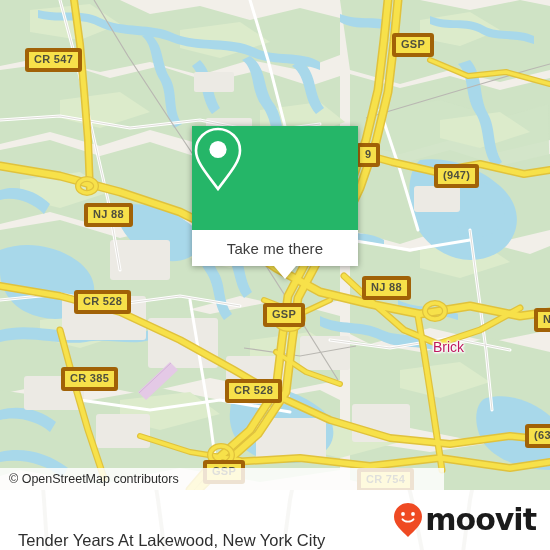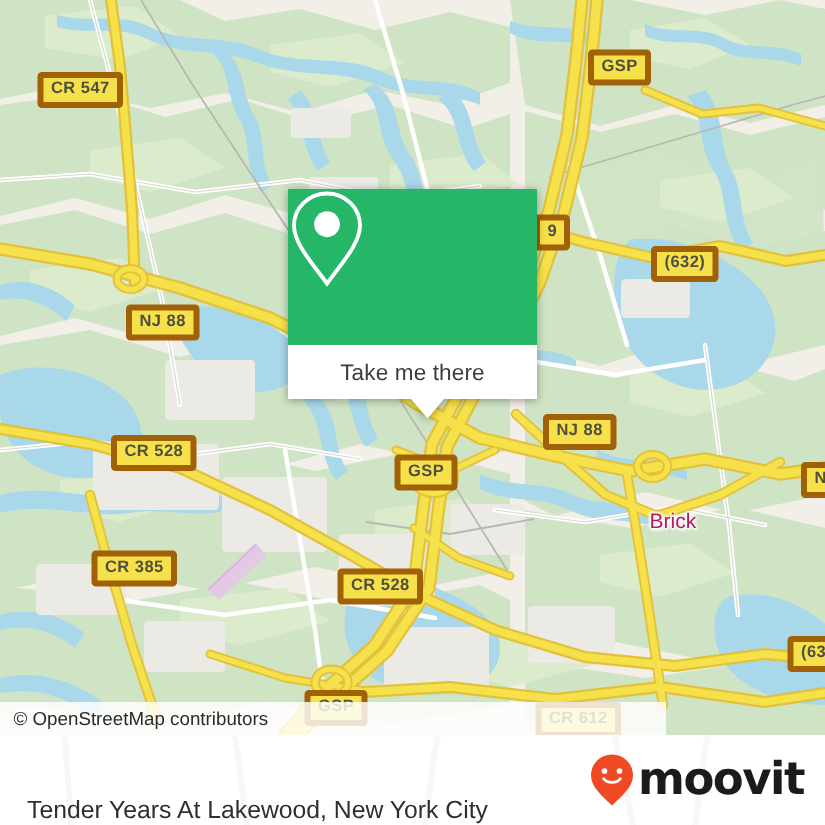--- a/index.html
+++ b/index.html
@@ -292,32 +292,32 @@
           <ellipse cx="435" cy="311" rx="10" ry="8"></ellipse>
           <ellipse cx="221" cy="455" rx="11" ry="9"></ellipse>
           <ellipse cx="87" cy="186" rx="9" ry="7"></ellipse>
         </g>
       </g>
     </svg>
 
     <div>
       <div class="shield y" style="left:0px;top:48px;margin-left:25px;">CR 547</div>
       <div class="shield y" style="left:392px;top:33px;">GSP</div>
-      <div class="shield y" style="left:434px;top:164px;">(632)</div>
+      <div class="shield y" style="left:434px;top:164px;">(947)</div>
       <div class="shield y" style="left:356px;top:143px;">9</div>
       <div class="shield y" style="left:84px;top:203px;">NJ 88</div>
       <div class="shield y" style="left:362px;top:276px;">NJ 88</div>
       <div class="shield y" style="left:534px;top:308px;">NJ</div>
       <div class="shield y" style="left:74px;top:290px;">CR 528</div>
       <div class="shield y" style="left:263px;top:303px;">GSP</div>
       <div class="shield y" style="left:61px;top:367px;">CR 385</div>
       <div class="shield y" style="left:225px;top:379px;">CR 528</div>
       <div class="shield y" style="left:525px;top:424px;">(630</div>
       <div class="shield y" style="left:203px;top:460px;">GSP</div>
-      <div class="shield y" style="left:357px;top:468px;">CR 612</div>
+      <div class="shield y" style="left:357px;top:468px;">CR 754</div>
     </div>
 
     <div class="place" style="left:433px;top:339px;">Brick</div>
 
     <div class="popup">
       <div class="popup-head">
         <svg width="52" height="66" viewBox="0 0 52 66">
           <path d="M26 3 C13.8 3 4 12.6 4 24.4 C4 36 15 48 26 63 C37 48 48 36 48 24.4 C48 12.6 38.2 3 26 3 Z" fill="none" stroke="#ffffff" stroke-width="2.6"></path>
           <circle cx="26" cy="23.5" r="8.6" fill="#ffffff"></circle>
         </svg>

